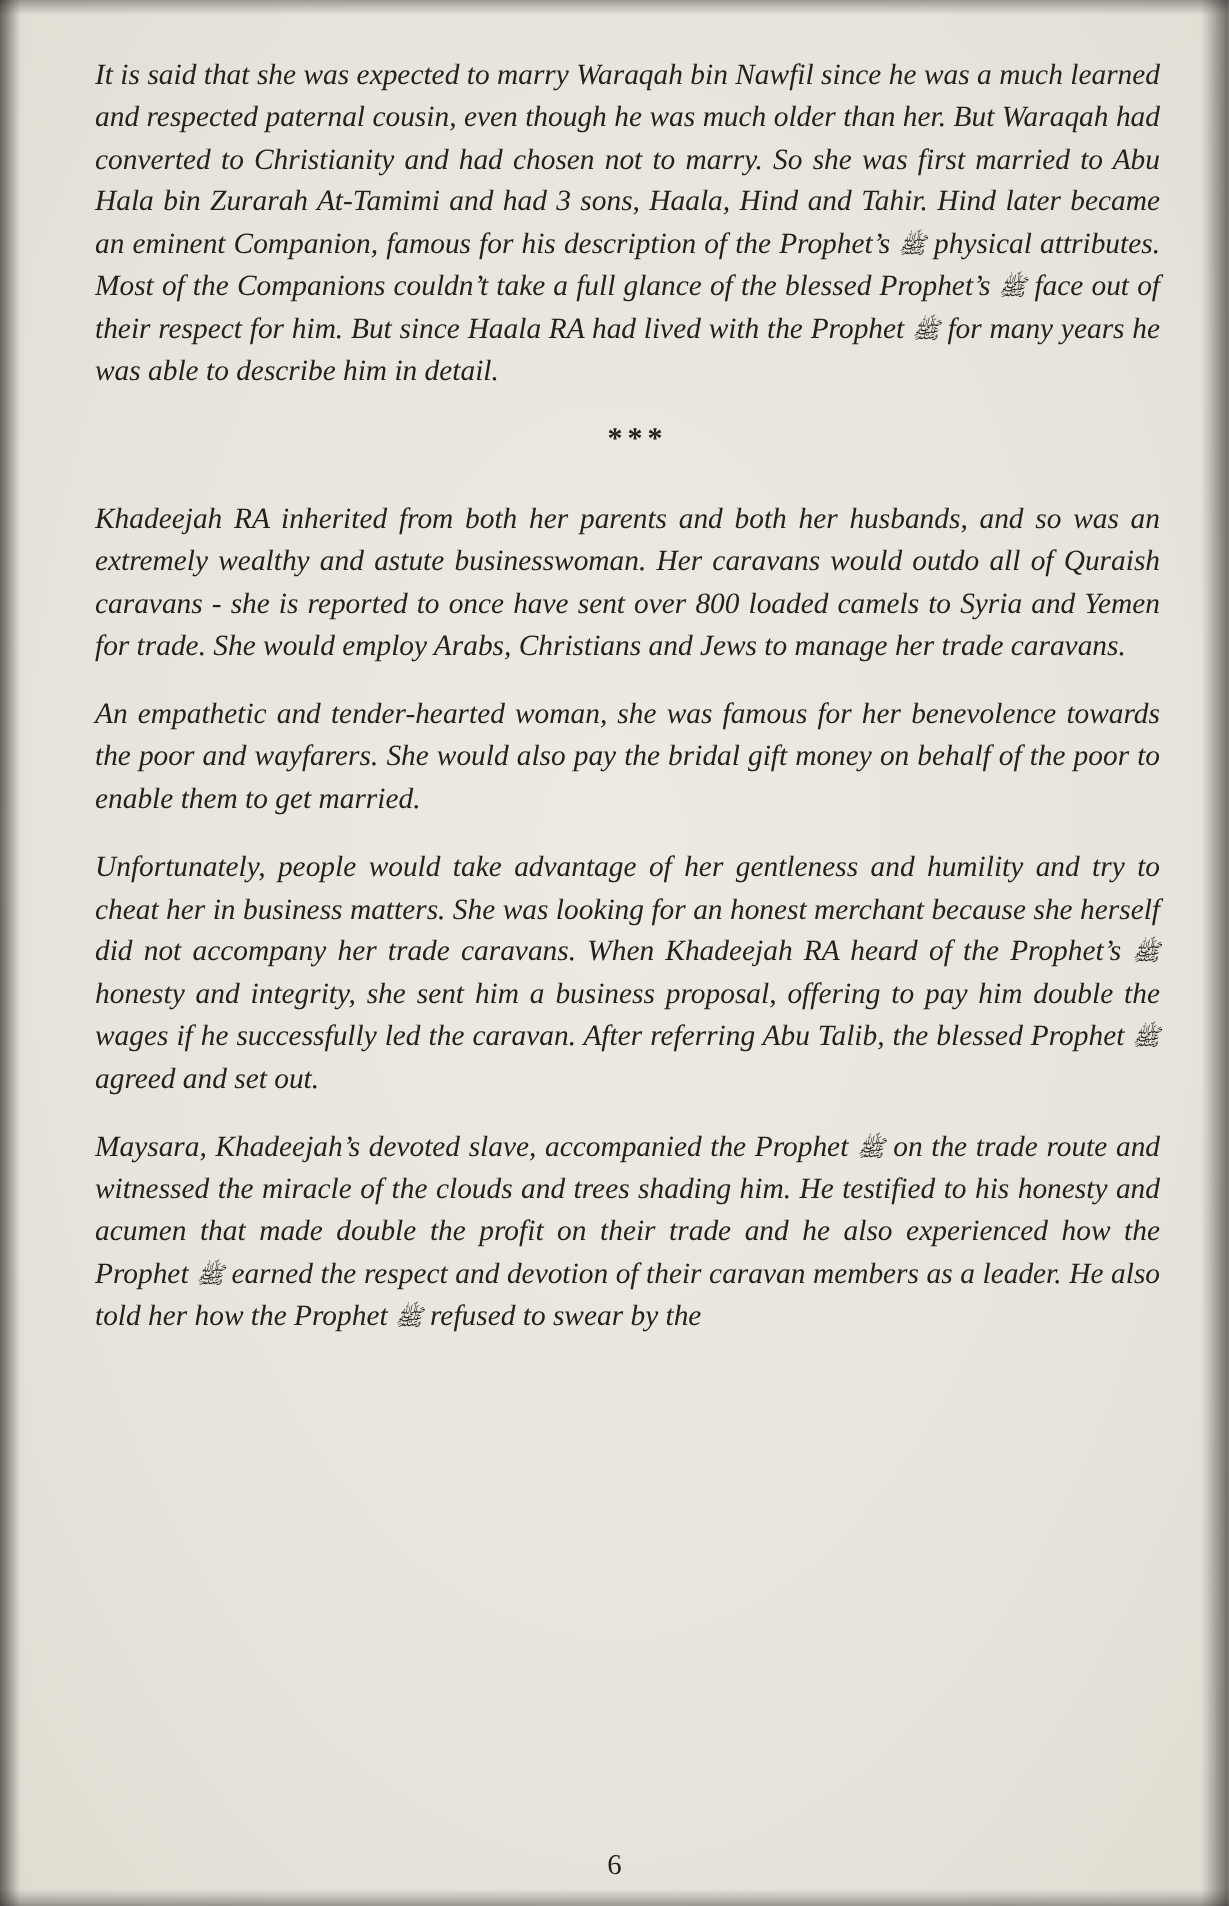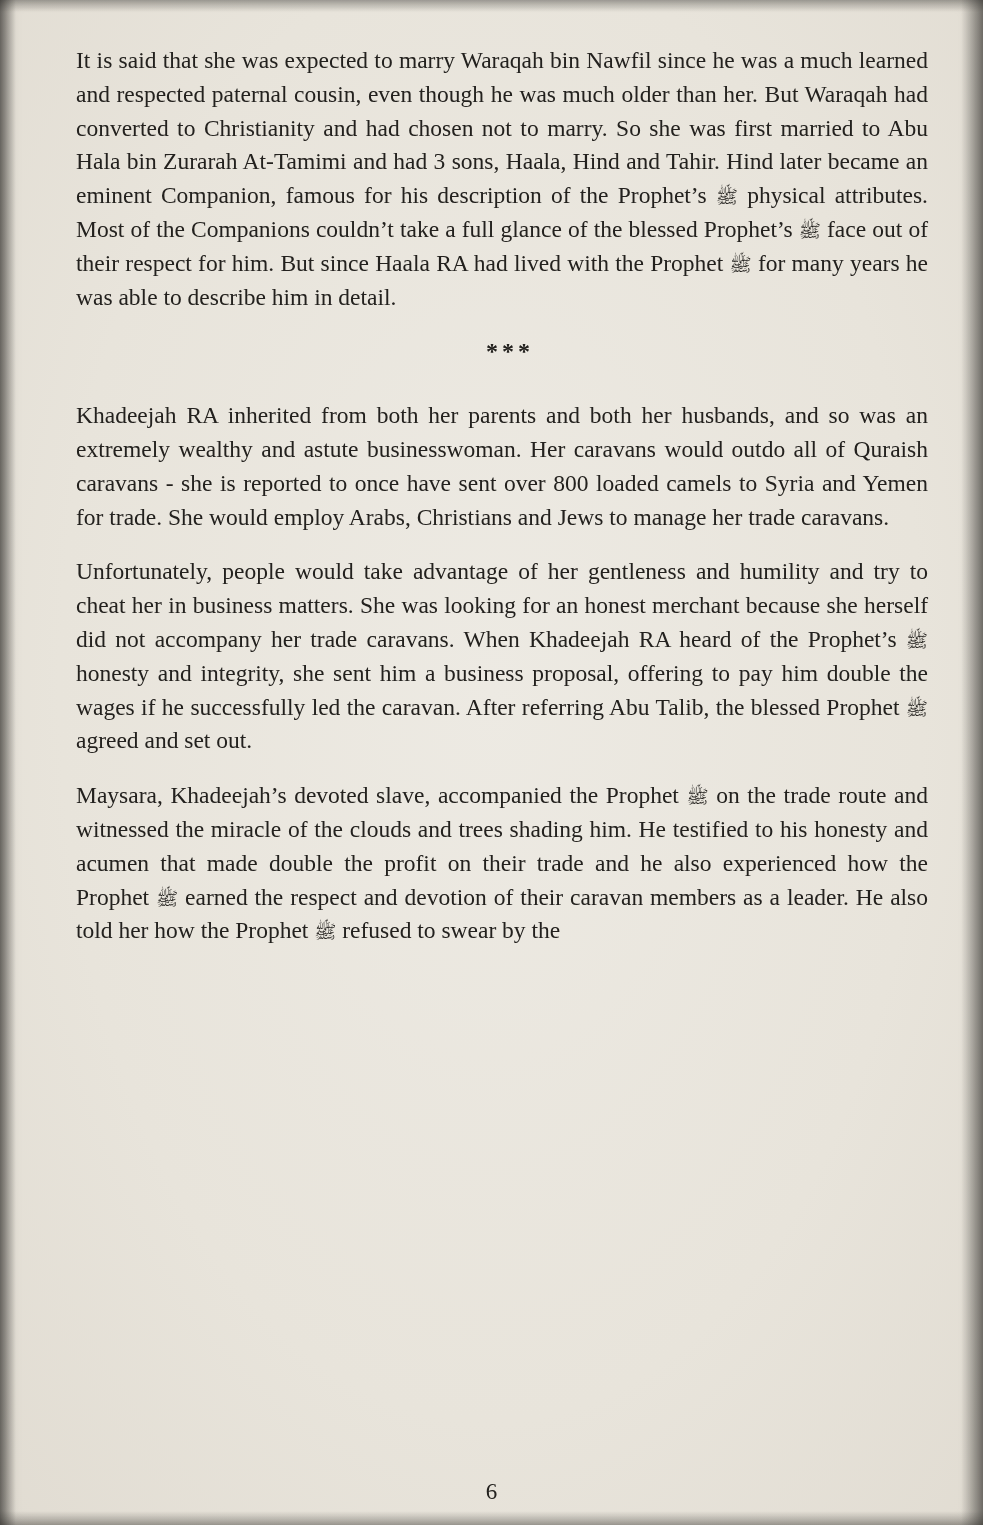--- a/index.html
+++ b/index.html
@@ -32,20 +32,21 @@
     left: 76px;
     top: 44px;
     width: 868px;
     color: #23211e;
     font-size: 23.5px;
     line-height: 33.8px;
     text-align: justify;
   }
   p.paragraph {
     margin: 0 16px 21px 0;
+    font-style: italic;
   }
   div.separator {
     text-align: center;
     letter-spacing: 4px;
     font-size: 24px;
     margin: 14px 0 30px 0;
     font-weight: bold;
   }
   .pbuh {
     font-family: "DejaVu Sans", sans-serif;
@@ -63,17 +64,18 @@
   }
 </style>
 </head>
 <body>
 
 <div class="page">
   <div class="text-block">
       <p class="paragraph">It is said that she was expected to marry Waraqah bin Nawfil since he was a much learned and respected paternal cousin, even though he was much older than her. But Waraqah had converted to Christianity and had chosen not to marry. So she was first married to Abu Hala bin Zurarah At-Tamimi and had 3 sons, Haala, Hind and Tahir. Hind later became an eminent Companion, famous for his description of the Prophet’s <span class="pbuh">ﷺ</span> physical attributes. Most of the Companions couldn’t take a full glance of the blessed Prophet’s <span class="pbuh">ﷺ</span> face out of their respect for him. But since Haala RA had lived with the Prophet <span class="pbuh">ﷺ</span> for many years he was able to describe him in detail.</p>
       <div class="separator">***</div>
       <p class="paragraph">Khadeejah RA inherited from both her parents and both her husbands, and so was an extremely wealthy and astute businesswoman. Her caravans would outdo all of Quraish caravans - she is reported to once have sent over 800 loaded camels to Syria and Yemen for trade. She would employ Arabs, Christians and Jews to manage her trade caravans.</p>
+      <p class="paragraph">An empathetic and tender-hearted woman, she was famous for her benevolence towards the poor and wayfarers. She would also pay the bridal gift money on behalf of the poor to enable them to get married.</p>
       <p class="paragraph">Unfortunately, people would take advantage of her gentleness and humility and try to cheat her in business matters. She was looking for an honest merchant because she herself did not accompany her trade caravans. When Khadeejah RA heard of the Prophet’s <span class="pbuh">ﷺ</span> honesty and integrity, she sent him a business proposal, offering to pay him double the wages if he successfully led the caravan. After referring Abu Talib, the blessed Prophet <span class="pbuh">ﷺ</span> agreed and set out.</p>
       <p class="paragraph">Maysara, Khadeejah’s devoted slave, accompanied the Prophet <span class="pbuh">ﷺ</span> on the trade route and witnessed the miracle of the clouds and trees shading him. He testified to his honesty and acumen that made double the profit on their trade and he also experienced how the Prophet <span class="pbuh">ﷺ</span> earned the respect and devotion of their caravan members as a leader. He also told her how the Prophet <span class="pbuh">ﷺ</span> refused to swear by the</p>
     </div>
   <div class="page-number">6</div>
 </div>
 
 </body></html>

